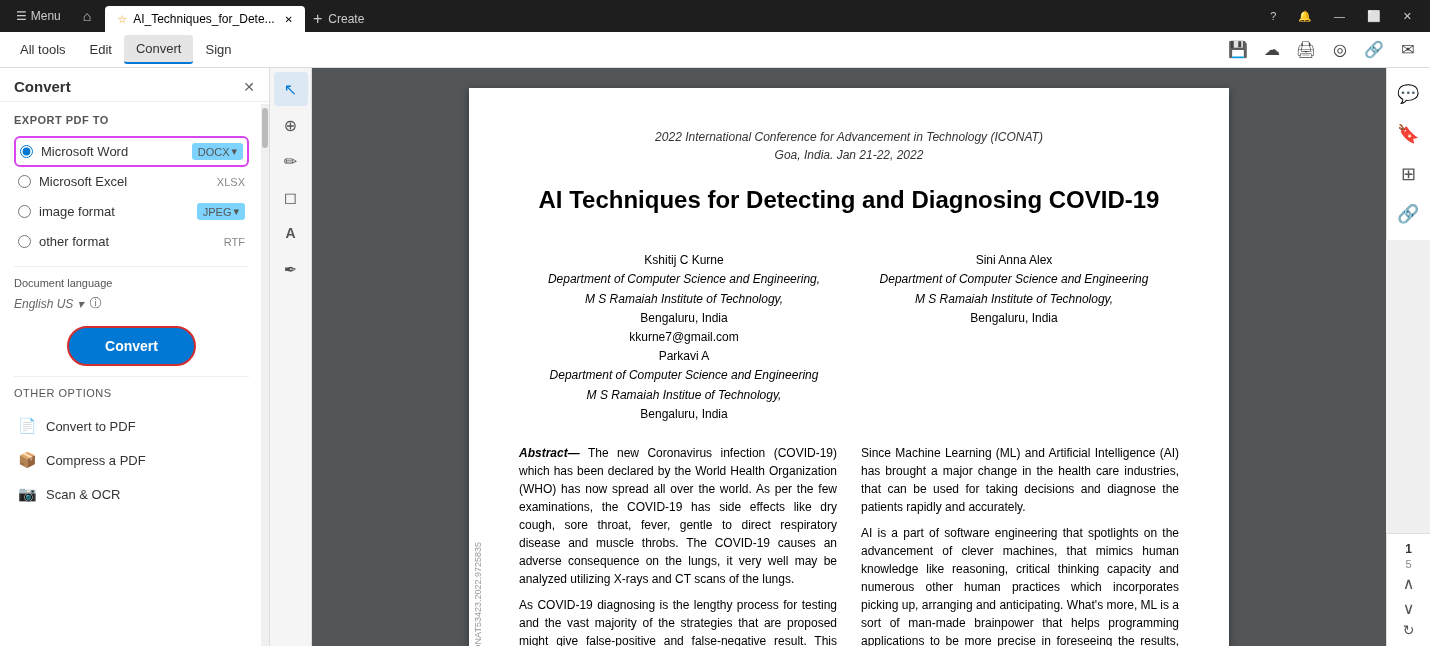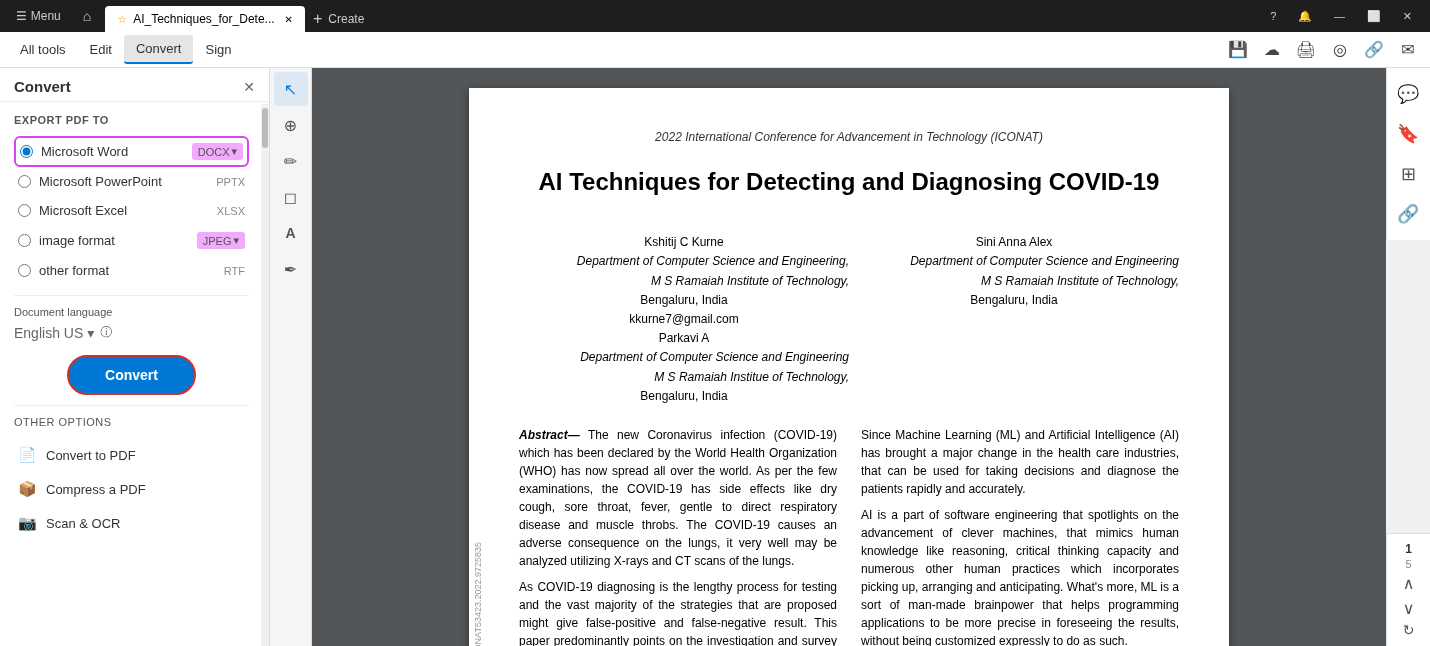--- a/index.html
+++ b/index.html
@@ -48,27 +48,27 @@
 
     .export-label { font-size: 11px; font-weight: 600; color: #555; text-transform: uppercase; letter-spacing: 0.5px; margin-bottom: 10px; }
 
     .format-option { display: flex; align-items: center; padding: 7px 4px; cursor: pointer; border-radius: 4px; }
     .format-option input[type=radio] { margin-right: 8px; accent-color: #0078d4; }
     .format-label { flex: 1; font-size: 13px; color: #333; }
     .format-ext { font-size: 11px; color: #888; margin-left: 4px; }
 
     .format-option.selected { border: 2px solid #d946ef; border-radius: 6px; padding: 5px 4px; background: #fff; }
 
-    .format-ext-dropdown { display: flex; align-items: center; gap: 2px; font-size: 11px; color: #555; background: #f0abfc; padding: 2px 6px; border-radius: 3px; cursor: pointer; }
+    .format-ext-dropdown { display: flex; align-items: center; gap: 2px; font-size: 11px; color: #555; background: #7dd3fc; padding: 2px 6px; border-radius: 3px; cursor: pointer; }
 
     .section-divider { height: 1px; background: #eee; margin: 10px 0; }
 
     .doc-lang-label { font-size: 11px; color: #555; margin-bottom: 6px; }
     .lang-select { display: flex; align-items: center; gap: 4px; font-size: 13px; color: #333; cursor: pointer; }
-    .lang-select span { font-size: 14px; color: #666; }
+    .lang-select span { font-size: 12px; color: #666; font-style: italic; }
 
     .convert-btn {
       background: #0078d4; color: #fff; border: none; border-radius: 20px; padding: 10px 36px; font-size: 14px; font-weight: 600; cursor: pointer; display: block; margin: 14px auto 10px; border: 2px solid #d32f2f;
     }
 
     .other-options-label { font-size: 11px; font-weight: 400; color: #555; text-transform: uppercase; letter-spacing: 0.5px; margin-bottom: 10px; margin-top: 4px; }
 
     .option-item { display: flex; align-items: center; gap: 8px; padding: 8px 4px; cursor: pointer; border-radius: 4px; }
     .option-icon { font-size: 15px; color: #555; width: 20px; text-align: center; }
     .option-text { font-size: 13px; color: #333; }
@@ -85,21 +85,21 @@
       flex: 1; background: #525659; overflow: auto; display: flex; flex-direction: column; align-items: center; padding: 20px 0;
     }
     .pdf-page {
       background: #fff; width: 760px; min-height: 900px; padding: 40px 50px; box-shadow: 0 2px 8px rgba(0,0,0,0.4); position: relative;
     }
 
     .pdf-conference { text-align: center; font-style: italic; font-size: 12px; color: #333; line-height: 1.5; margin-bottom: 20px; }
     .pdf-title { text-align: center; font-size: 24px; font-weight: bold; color: #000; line-height: 1.3; margin-bottom: 36px; }
     .pdf-authors { display: grid; grid-template-columns: 1fr 1fr; gap: 0; margin-bottom: 20px; text-align: center; }
     .pdf-author { font-size: 12px; line-height: 1.6; }
-    .pdf-author-affil { font-style: italic; text-align: right; }
+    .pdf-author-affil { font-style: italic; }
 
     .pdf-abstract { column-count: 2; column-gap: 24px; font-size: 12px; line-height: 1.5; color: #000; text-align: justify; }
     .pdf-abstract p { margin-bottom: 8px; break-inside: avoid; }
     .pdf-abstract-label { font-weight: bold; font-style: italic; }
 
     .pdf-sidebar-strip {
       position: absolute; left: 0; top: 50%; transform: translateY(-50%); writing-mode: vertical-rl; text-orientation: mixed; font-size: 9px; color: #999; transform: rotate(180deg); padding: 4px;
     }
 
     
@@ -178,25 +178,20 @@
 
       <div class="format-option selected">
         <input type="radio" name="format" checked="" style="">
         <span class="format-label">Microsoft Word</span>
         <div class="format-ext-dropdown">
           <span>DOCX</span>
           <span>▾</span>
         </div>
       </div>
 
-      <div class="format-option">
-        <input type="radio" name="format" style="">
-        <span class="format-label">Microsoft PowerPoint</span>
-        <span class="format-ext">PPTX</span>
-      </div>
 
       <div class="format-option">
         <input type="radio" name="format" style="">
         <span class="format-label">Microsoft Excel</span>
         <span class="format-ext">XLSX</span>
       </div>
 
       <div class="format-option">
         <input type="radio" name="format" style="">
         <span class="format-label">image format</span>
@@ -259,20 +254,21 @@
 
   <div class="pdf-area">
     <div class="pdf-page">
 
       <div class="pdf-sidebar-strip">
         <span>DOI: 10.1109/ICONAT53423.2022.9725835</span>
       </div>
 
       <div class="pdf-conference">
         <div>2022 International Conference for Advancement in Technology (ICONAT)</div>
+        <div>Goa, India. Jan 21-22, 2022</div>
       </div>
 
       <div class="pdf-title">AI Techniques for Detecting and Diagnosing COVID-19</div>
 
       <div class="pdf-authors">
         <div class="pdf-author">
           <div>Kshitij C Kurne</div>
           <div class="pdf-author-affil">Department of Computer Science and Engineering,</div>
           <div class="pdf-author-affil">M S Ramaiah Institute of Technology,</div>
           <div>Bengaluru, India</div>

